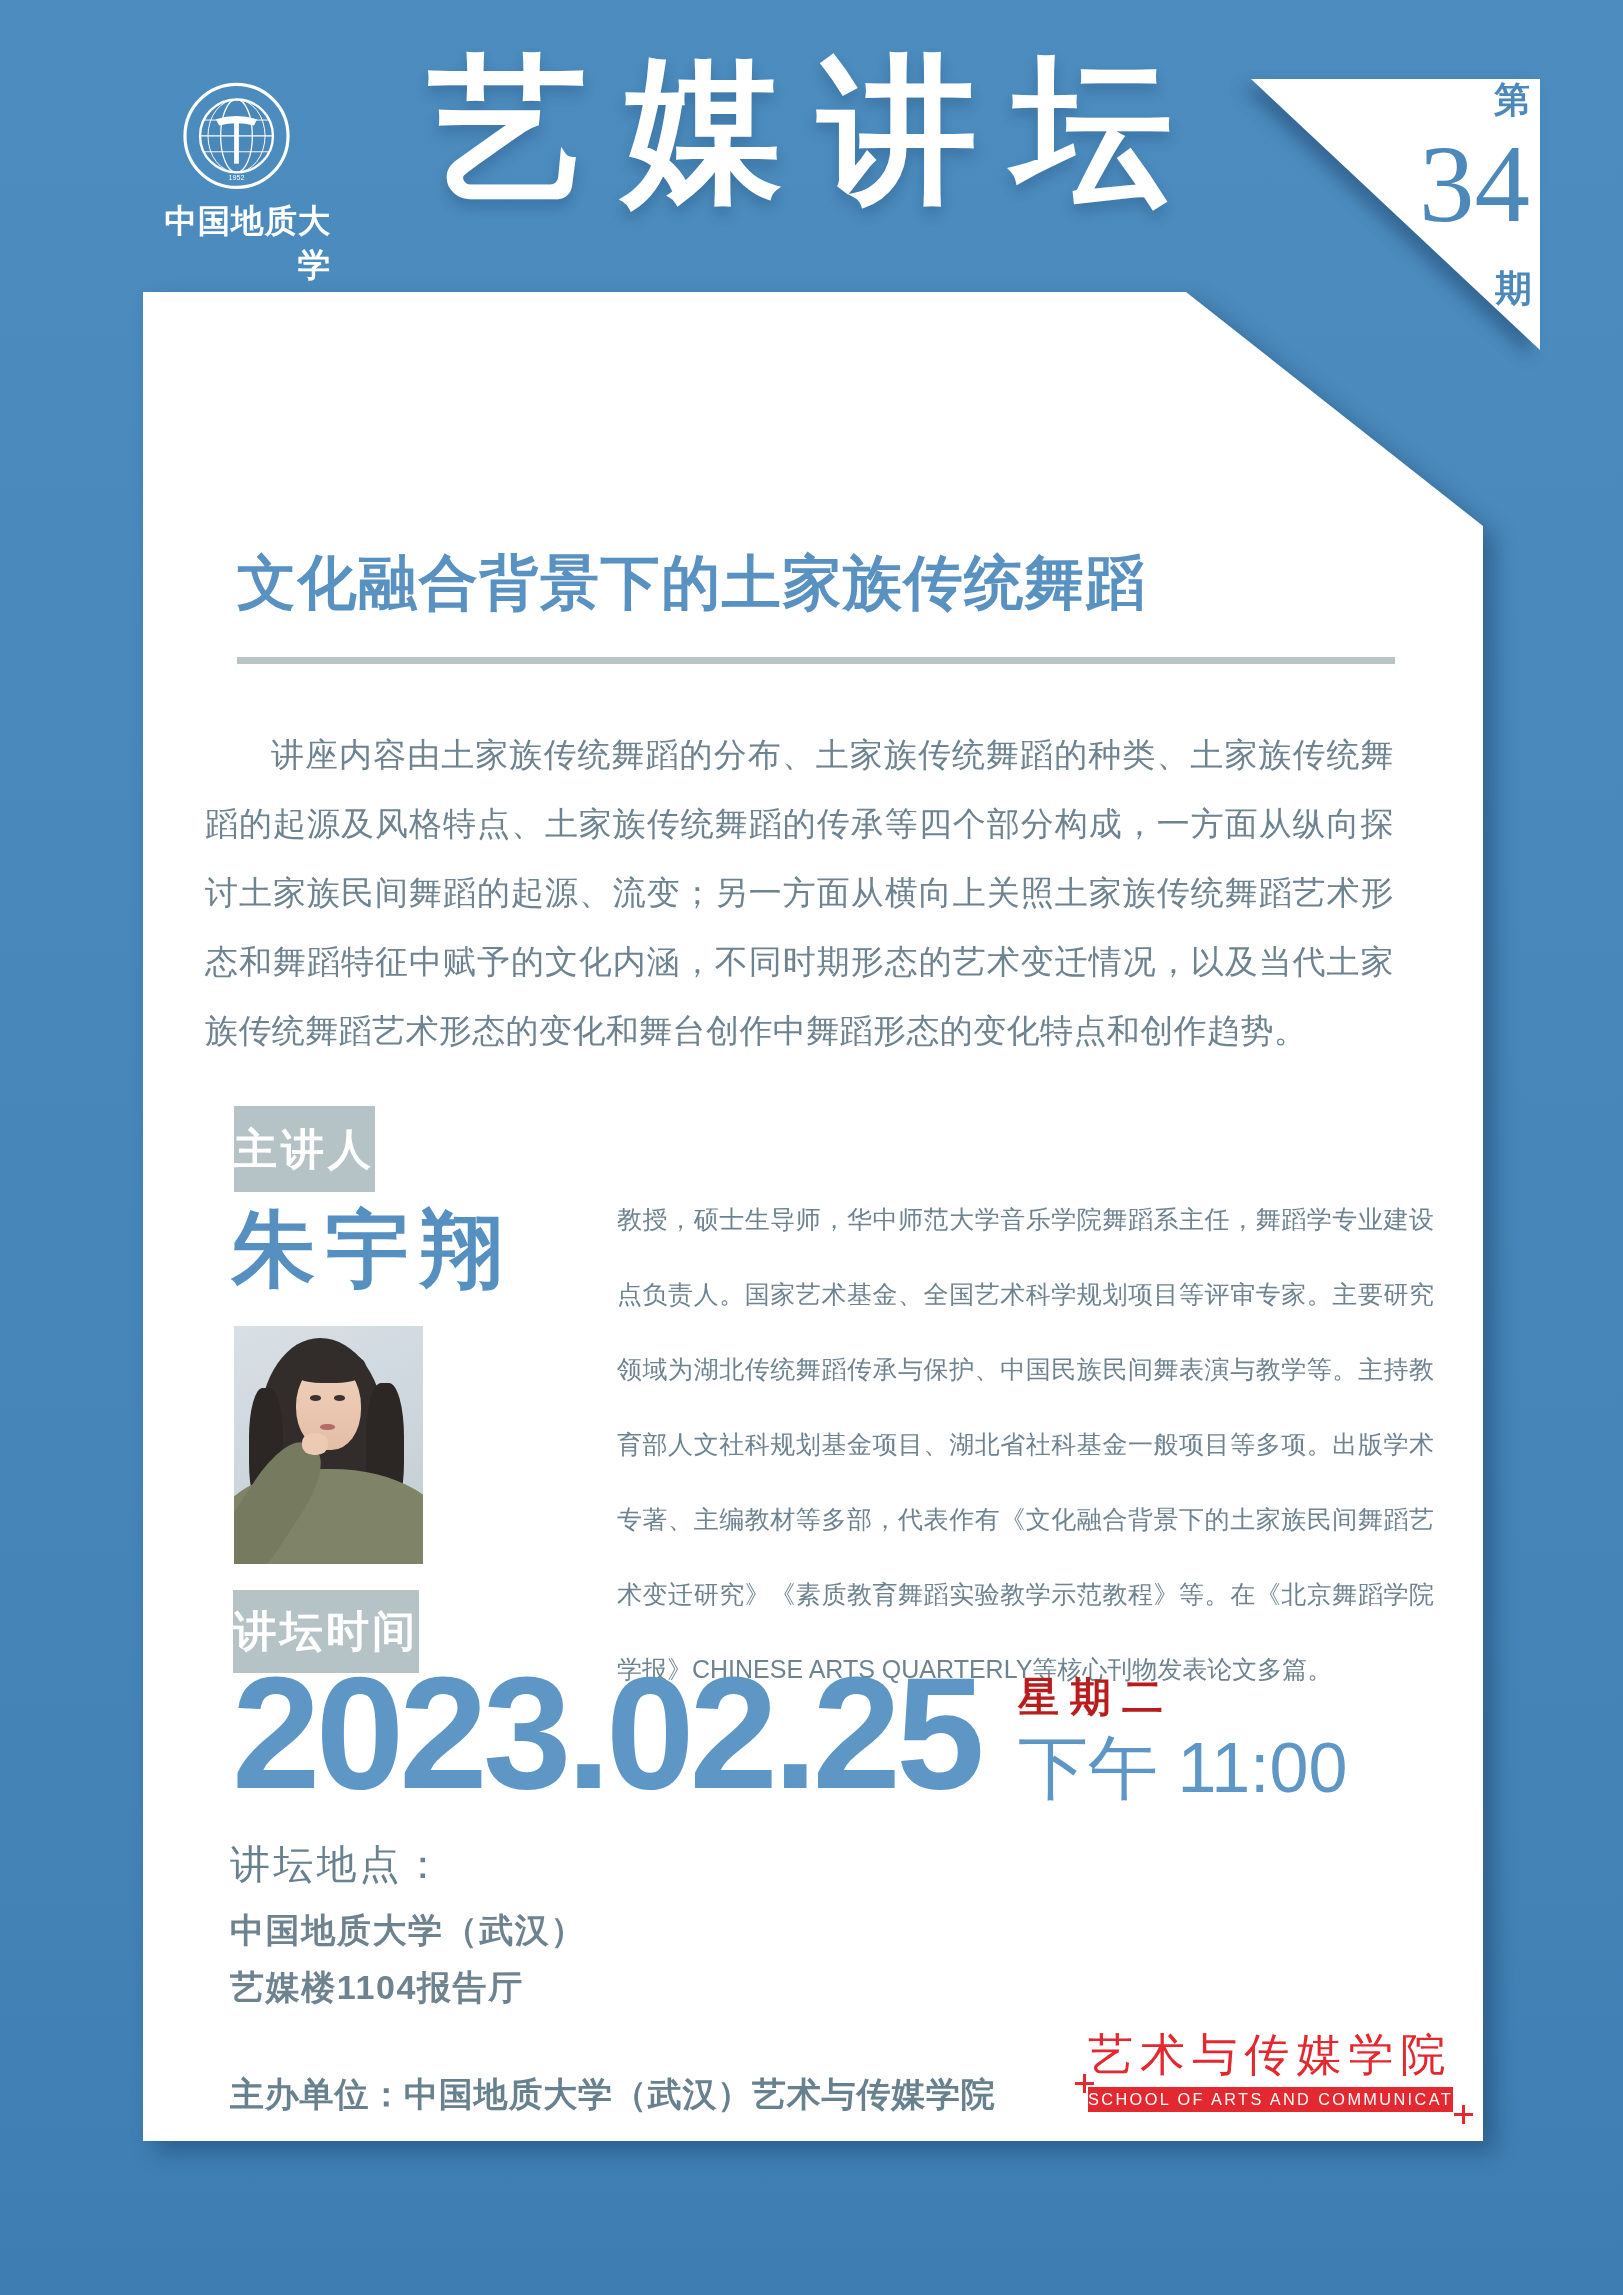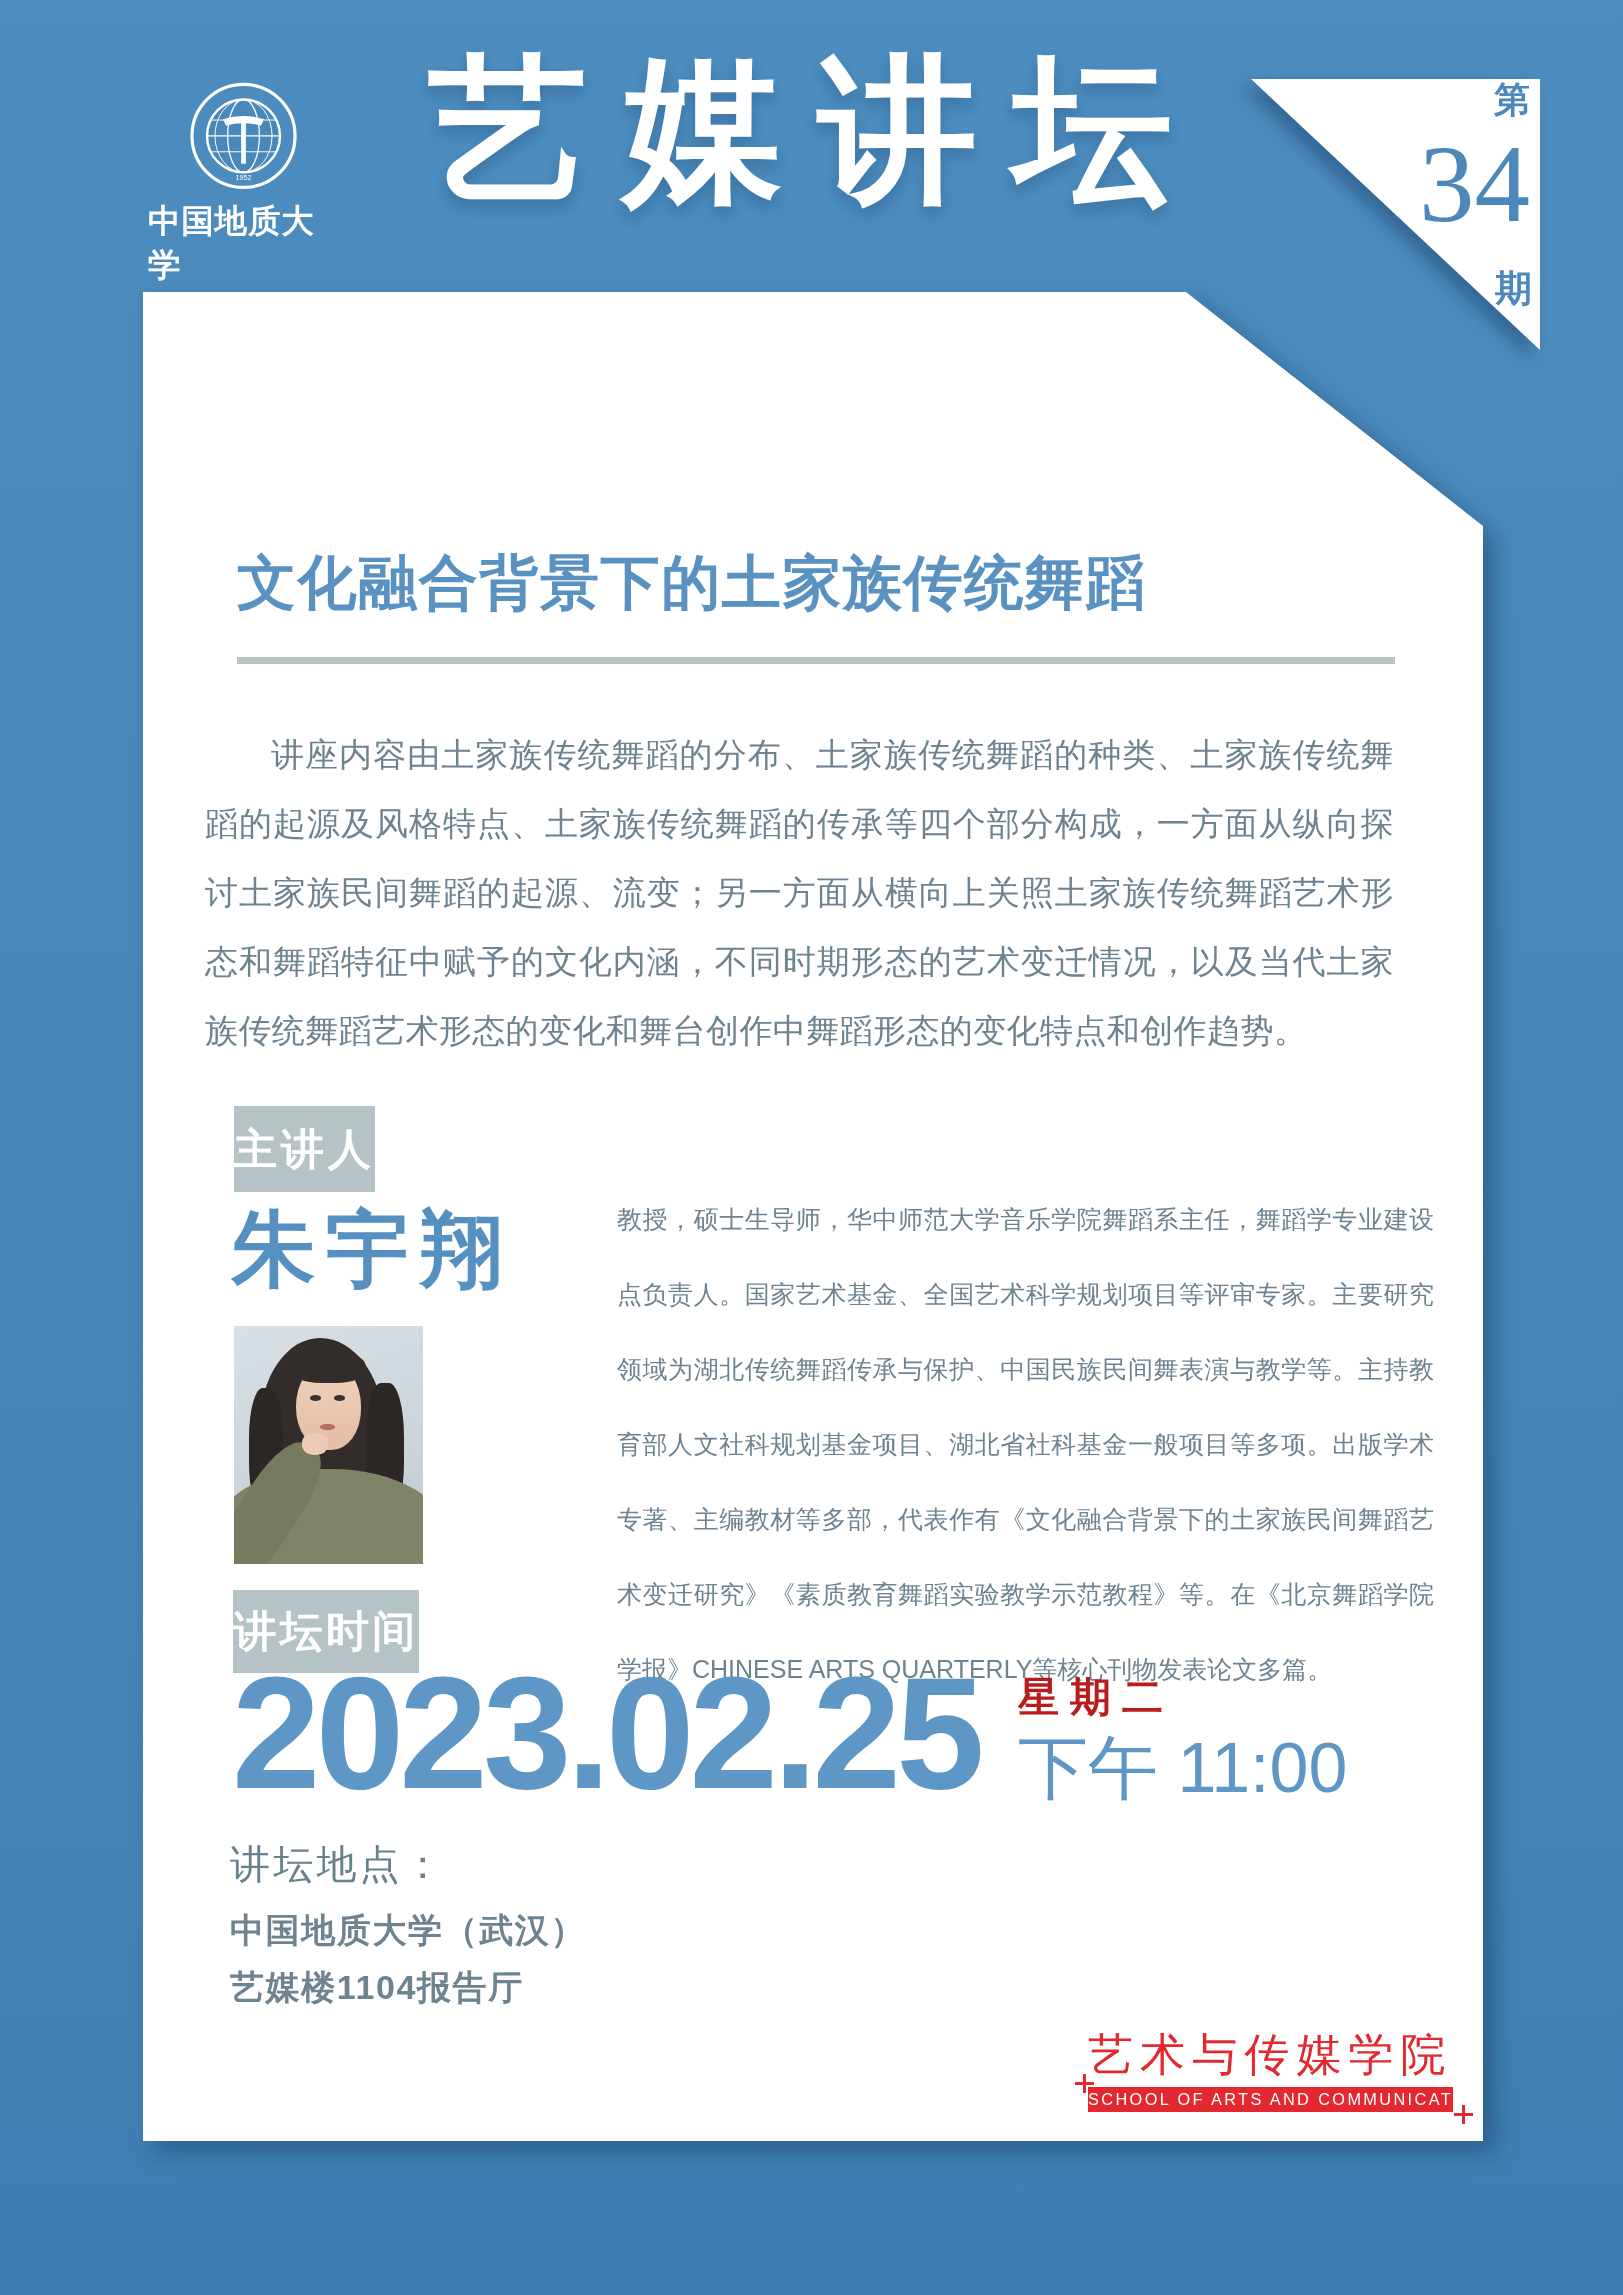--- a/index.html
+++ b/index.html
@@ -2,21 +2,21 @@
 <html style="font-size:12.7px"><head>
 <meta charset="utf-8">
 <style>
   html,body{margin:0;padding:0;}
   body{font-family:"Liberation Sans",sans-serif;}
   .poster{position:relative;width:1624px;height:2295px;overflow:hidden;
     background:linear-gradient(180deg,#4c8cbe 0%,#4787ba 45%,#4483b6 80%,#3d7db1 100%);}
   .abs{position:absolute;}
 
   
-  .uni-logo{left:148px;top:78px;width:190px;text-align:left;color:#fff;}
+  .uni-logo{left:141px;top:78px;width:190px;text-align:right;color:#fff;}
   .uni-logo svg{display:block;margin:0 auto;}
   .uni-name-zh{margin-top:3.2px;font-size:32.5px;font-weight:700;letter-spacing:0.8px;
     font-family:"Liberation Serif",serif;}
   .uni-name-en{margin-top:2.4px;font-size:10.7px;letter-spacing:0.3px;font-weight:700;}
 
   .masthead{left:428px;top:52px;font-size:159px;line-height:1;font-weight:700;
     letter-spacing:36px;color:#ffffff;font-family:"Liberation Serif",serif;
     text-shadow:0 8px 12.7px rgba(10,40,80,.22);white-space:nowrap;}
 
   .tri-shadow{filter:drop-shadow(-9.5px 8px 8px rgba(15,45,85,.38));}
@@ -178,20 +178,21 @@
     <div class="abs big-date">2023.02.25</div>
     <div class="abs weekday">星期二</div>
     <div class="abs time">下午 11:00</div>
 
     <div class="abs venue-label">讲坛地点：</div>
     <div class="abs venue-lines">
           <div>中国地质大学（武汉）</div>
           <div>艺媒楼1104报告厅</div>
         </div>
 
+    <div class="abs organizer">主办单位：中国地质大学（武汉）艺术与传媒学院</div>
 
     <div class="abs school-zh">艺术与传媒学院</div>
     <div class="abs school-bar">SCHOOL OF ARTS AND COMMUNICATION</div>
     <div class="abs plus plus-left"></div>
     <div class="abs plus plus-right"></div>
 
   </div>
   </div>
 
 </div>

